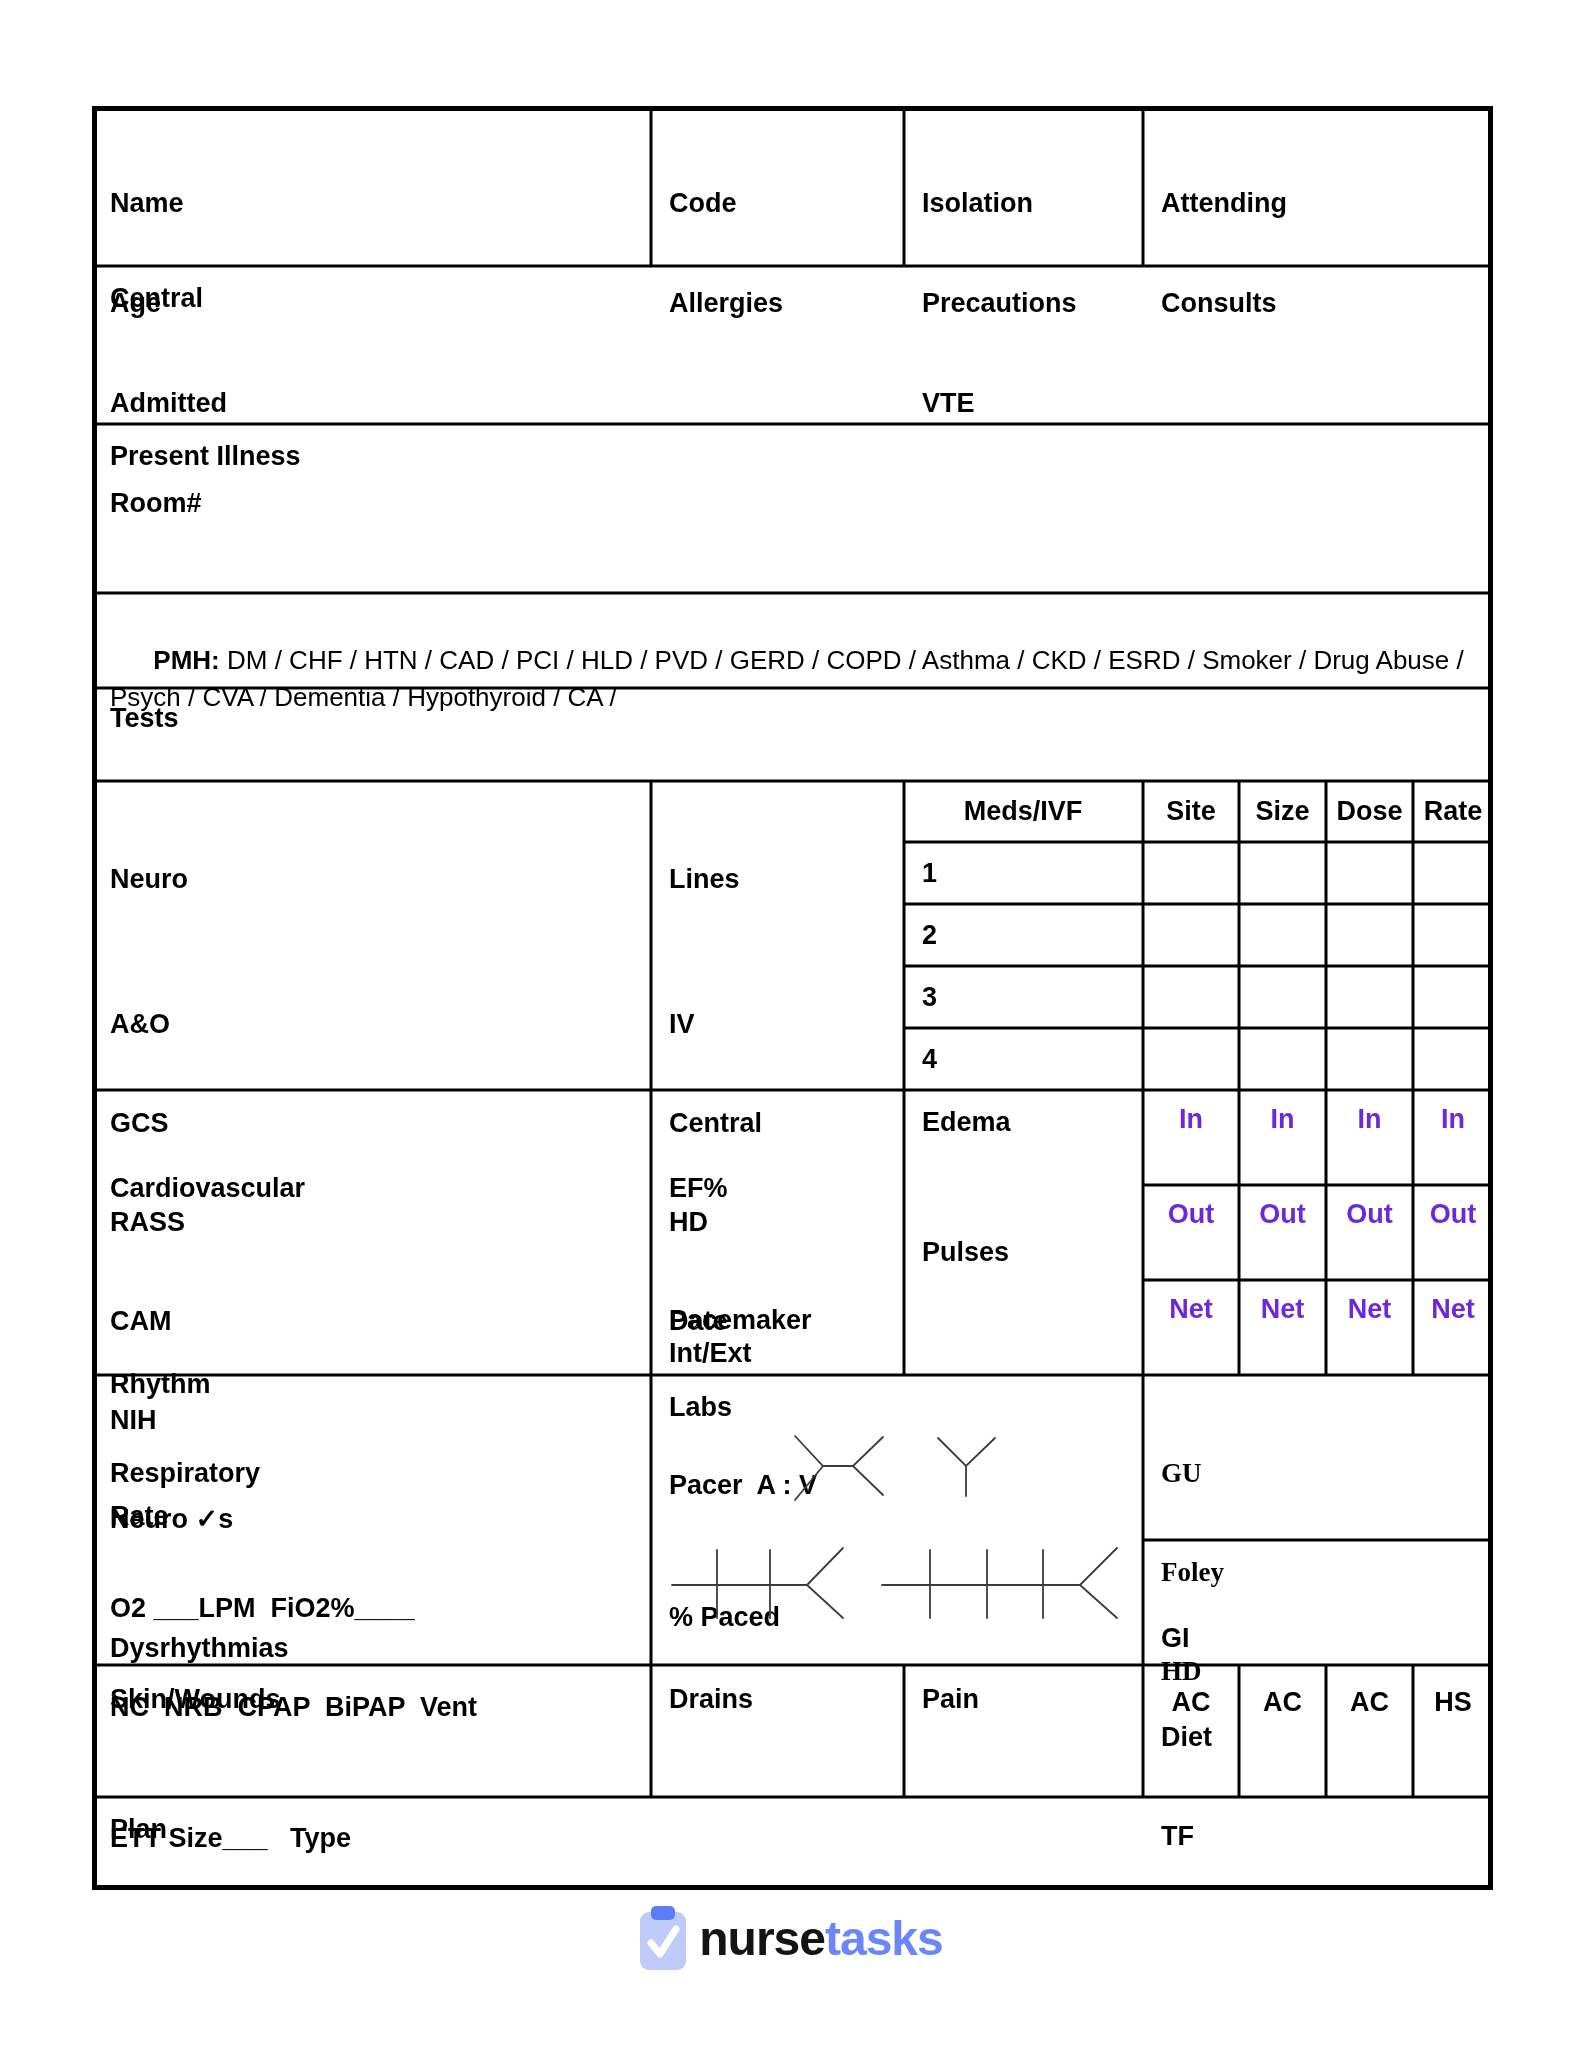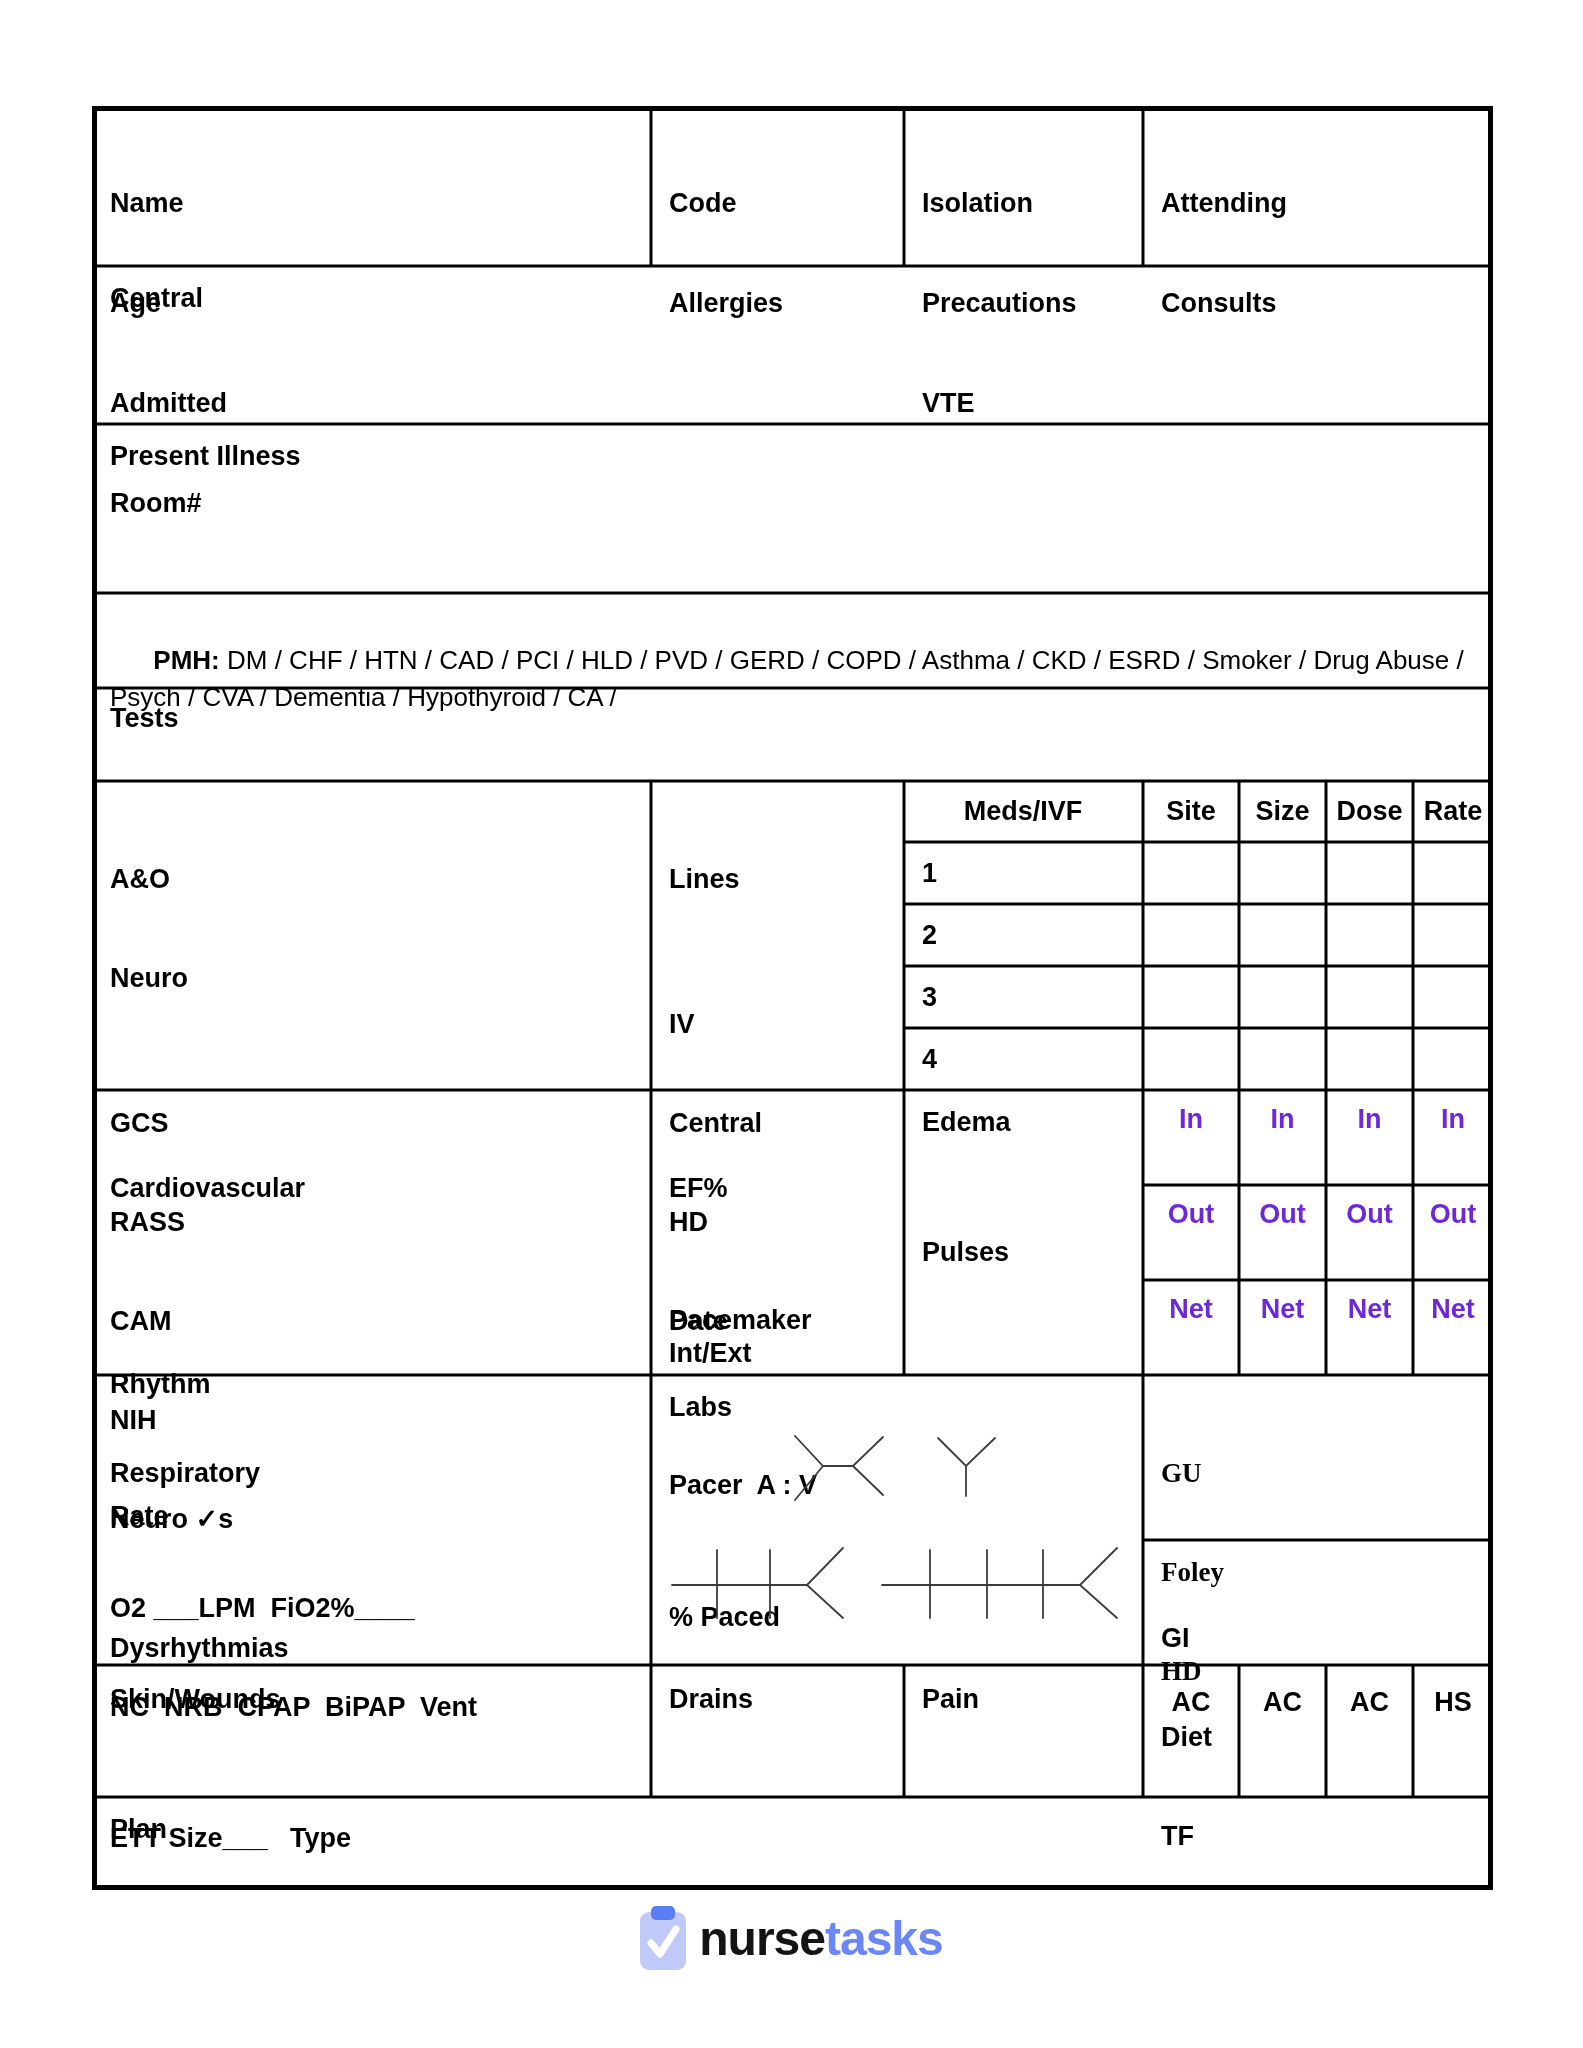--- a/index.html
+++ b/index.html
@@ -90,22 +90,22 @@
     <div class="lbl" style="left:18px;top:176px;">Central</div>
     <div class="lbl" style="left:18px;top:334px;">Present Illness</div>
 
     <div class="lbl pmh" style="left:18px;top:499px;">
       <span class="b">PMH:</span><span> DM / CHF / HTN / CAD / PCI / HLD / PVD / GERD / COPD / Asthma / CKD / ESRD / Smoker / Drug Abuse / Psych / CVA / Dementia / Hypothyroid / CA /</span>
     </div>
 
     <div class="lbl" style="left:18px;top:596px;">Tests</div>
 
     <div class="lbl stack" style="left:18px;top:691px;width:520px;">
+      <div style="margin-bottom:46px;">Neuro</div>
       <div>A&amp;O</div>
-      <div style="margin-bottom:46px;">Neuro</div>
       <div>GCS</div>
       <div>RASS</div>
       <div>CAM</div>
       <div>NIH</div>
       <div>Neuro ✓s</div>
     </div>
     <div class="lbl stack" style="left:577px;top:691px;width:220px;">
       <div style="margin-bottom:46px;">Lines</div>
       <div>IV</div>
       <div>Central</div>

